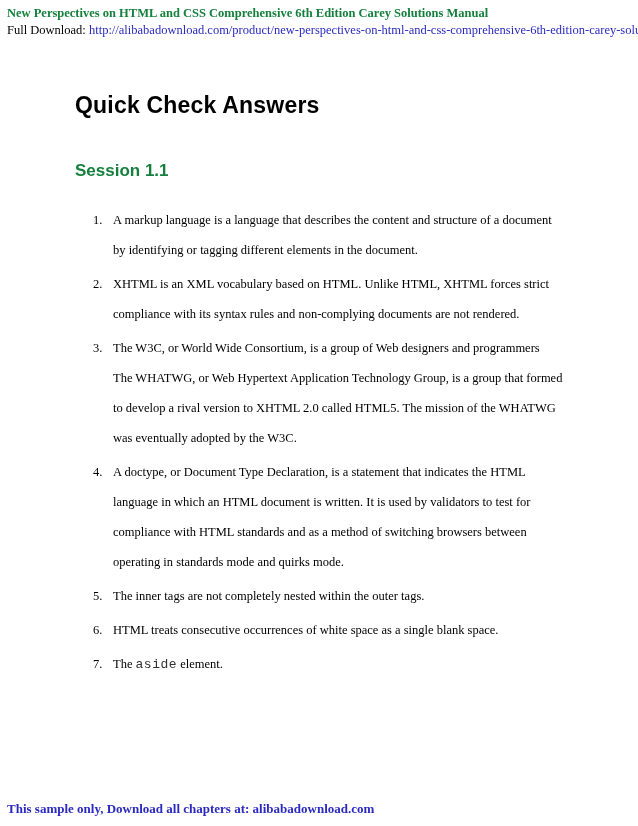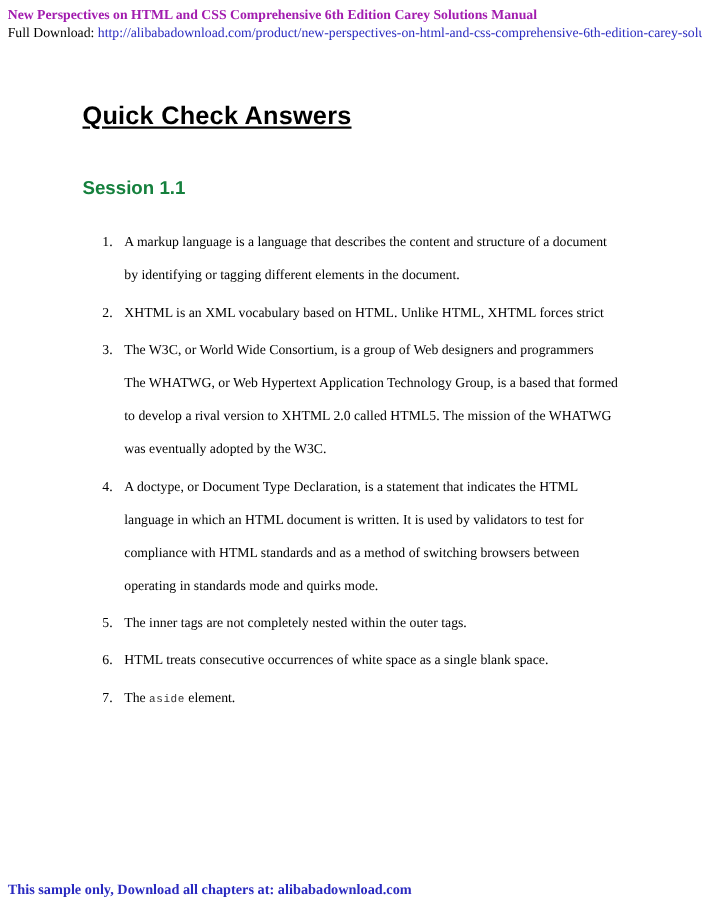--- a/index.html
+++ b/index.html
@@ -18,41 +18,40 @@
   .hdr {
     position: absolute;
     left: 7px;
     top: 5px;
     width: 631px;
     white-space: nowrap;
     overflow: hidden;
   }
   .hdr-title {
     font: bold 12.5px/17px "Liberation Serif", serif;
-    color: #a21caf;
+    color: #15803d;
   }
   .hdr-dl {
     font: 12.5px/17px "Liberation Serif", serif;
     color: #000000;
     white-space: nowrap;
   }
   .hdr-dl a {
     color: var(--link-blue, #2a2ac0);
     text-decoration: none;
   }
 
   
   .doc-title {
     position: absolute;
     left: 75px;
     top: 90px;
     font: bold 23px/30px "Liberation Sans", sans-serif;
     color: #000000;
     letter-spacing: 0.2px;
-    text-decoration: underline;
   }
   .section-title {
     position: absolute;
     left: 75px;
     top: 160px;
     font: bold 17px/22px "Liberation Sans", sans-serif;
     color: #15803d;
   }
 
   .answers {
@@ -73,21 +72,21 @@
     color: #000000;
   }
   .ans .lines { flex: 1 1 auto; }
   .ans .line {
     font: 12.5px/30px "Liberation Serif", serif;
     white-space: nowrap;
     color: #000000;
   }
   .code {
     font-family: "Liberation Mono", monospace;
-    font-size: 10px;
+    font-size: 13px;
     color: #333333;
     letter-spacing: 0.5px;
   }
 
   
   .footer {
     position: absolute;
     left: 7px;
     top: 800px;
     font: bold 13px/17px "Liberation Serif", serif;
@@ -120,28 +119,29 @@
       <div class="lines">
         <div class="line">A markup language is a language that describes the content and structure of a document</div>
         <div class="line">by identifying or tagging different elements in the document.</div>
       </div>
     </div>
 
     <div class="ans">
       <span class="num">2.</span>
       <div class="lines">
         <div class="line">XHTML is an XML vocabulary based on HTML. Unlike HTML, XHTML forces strict</div>
+        <div class="line">compliance with its syntax rules and non-complying documents are not rendered.</div>
       </div>
     </div>
 
     <div class="ans">
       <span class="num">3.</span>
       <div class="lines">
         <div class="line">The W3C, or World Wide Consortium, is a group of Web designers and programmers</div>
-        <div class="line">The WHATWG, or Web Hypertext Application Technology Group, is a based that formed</div>
+        <div class="line">The WHATWG, or Web Hypertext Application Technology Group, is a group that formed</div>
         <div class="line">to develop a rival version to XHTML 2.0 called HTML5. The mission of the WHATWG</div>
         <div class="line">was eventually adopted by the W3C.</div>
       </div>
     </div>
 
     <div class="ans">
       <span class="num">4.</span>
       <div class="lines">
         <div class="line">A doctype, or Document Type Declaration, is a statement that indicates the HTML</div>
         <div class="line">language in which an HTML document is written. It is used by validators to test for</div>

